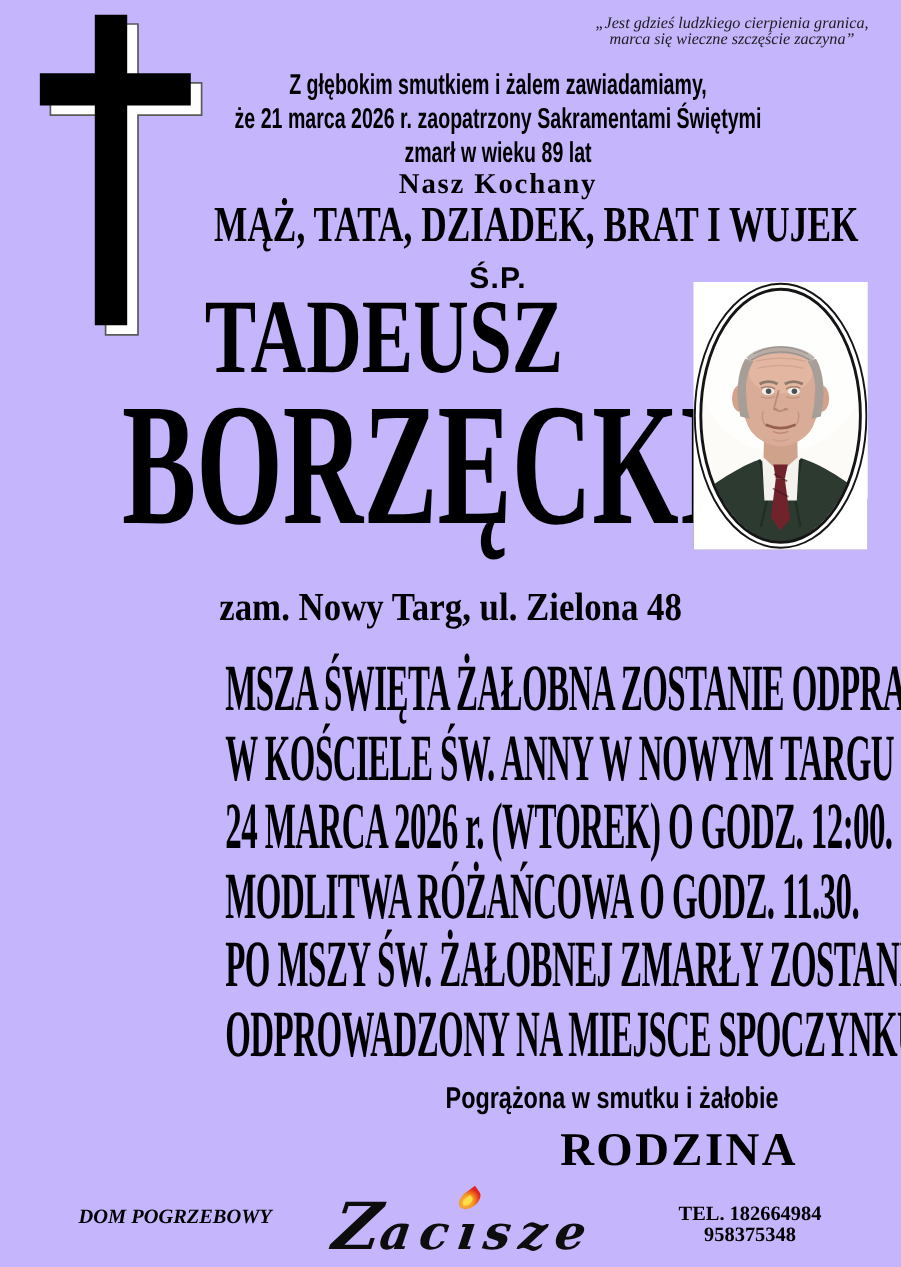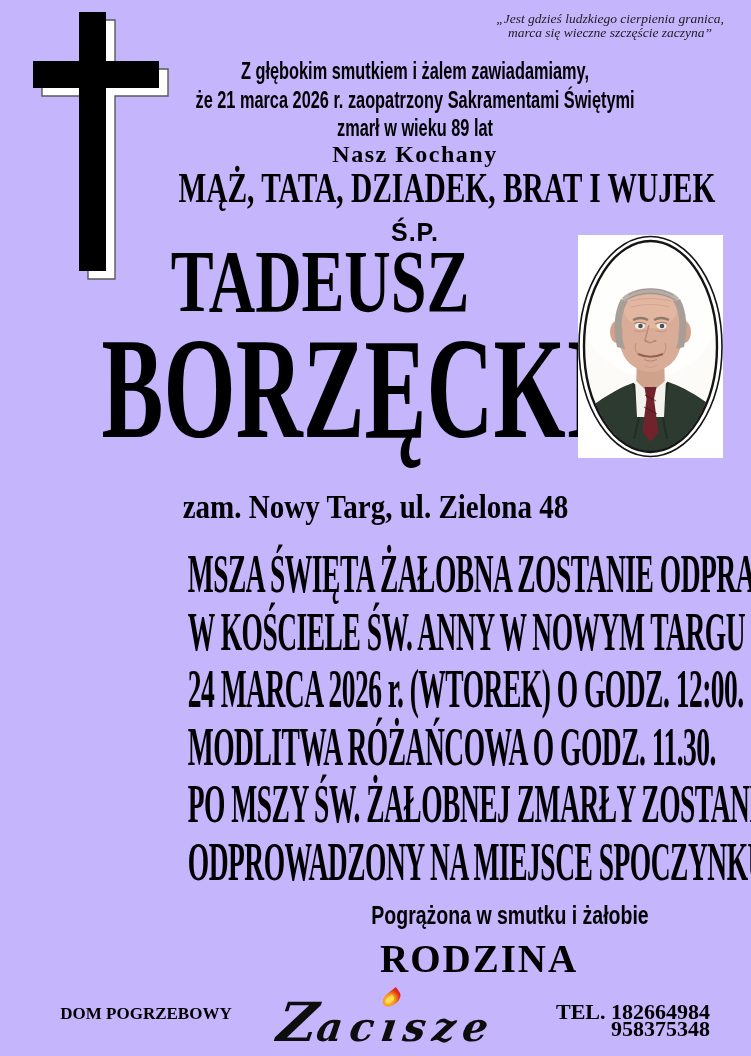--- a/index.html
+++ b/index.html
@@ -62,31 +62,31 @@
     transform:scaleX(0.5); transform-origin:50% 50%; white-space:nowrap;
   }
   
   .mourning {
     position:absolute; left:300px; top:900px; width:420px; text-align:center;
     font-family:"Liberation Sans", sans-serif; font-weight:bold;
     font-size:25px; line-height:30px; white-space:nowrap;
     transform:scaleX(0.78); transform-origin:50% 50%;
   }
   .signature {
-    position:absolute; left:380px; top:936px; width:285px; text-align:left;
+    position:absolute; left:380px; top:936px; width:285px; text-align:right;
     font-weight:bold; font-size:39px; line-height:46px; letter-spacing:2px;
   }
   
   .footer-left {
     position:absolute; left:38px; top:1006px; width:216px; text-align:center;
-    font-weight:bold; font-size:17px; line-height:15.5px; white-space:nowrap;
+    font-weight:bold; font-size:17px; line-height:15.5px; white-space:nowrap;font-style:italic;
   }
   .footer-right {
-    position:absolute; right:41px; top:1004px; width:170px; text-align:right;
-    font-weight:bold; font-size:22px; line-height:16.5px; white-space:nowrap;
+    position:absolute; right:41px; top:1004px; width:170px; text-align:center;
+    font-weight:bold; font-size:17px; line-height:16.5px; white-space:nowrap;
   }
   .logo {
     position:absolute; left:278px; top:996px; width:270px; height:56px;
     font-family:"DejaVu Serif", serif; font-style:italic; font-weight:bold;
     color:#0d0d0d; transform:skewX(-8deg); white-space:nowrap;
   }
   .logo-z  { font-size:54px; line-height:52px; }
   .logo-sm { font-size:40px; line-height:52px; letter-spacing:7px; }
   .logo-i  { position:relative; display:inline-block; font-size:40px; line-height:52px; letter-spacing:7px; }
   .flame {

